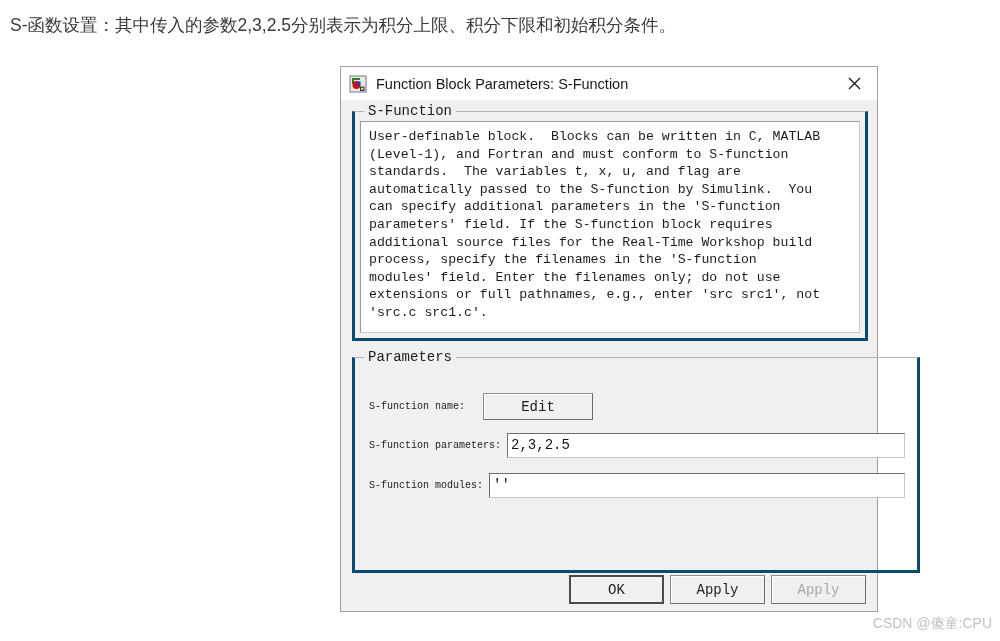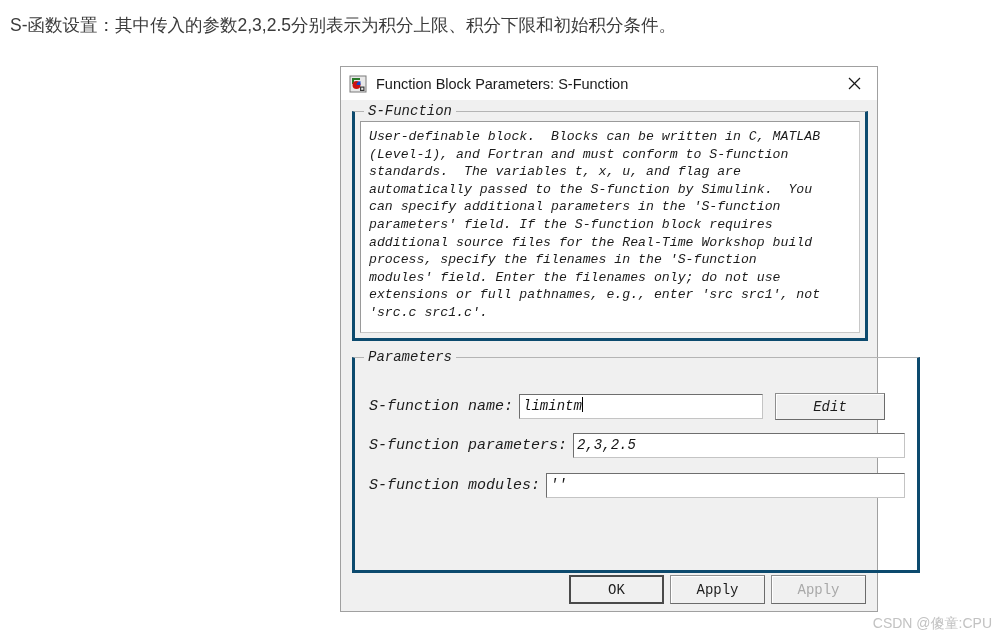--- a/index.html
+++ b/index.html
@@ -86,21 +86,20 @@
     box-sizing: border-box;
     position: relative;
   }
 
   
   .groupbox {
     position: absolute;
     border: 3px solid #0c4a6e;
     border-top: 1px solid #b4b4b4;
     box-sizing: border-box;
-    font-style: italic;
   }
   .group-legend {
     position: absolute;
     top: -9px;
     left: 9px;
     background: #f0f0f0;
     padding: 0 4px;
     font-family: "Liberation Mono", monospace;
     font-size: 14px;
     color: #1c1c1c;
@@ -149,21 +148,21 @@
     align-items: center;
     left: 14px;
     right: 12px;
   }
   #row-name { top: 35px; }
   #row-params { top: 75px; }
   #row-modules { top: 115px; }
 
   .field-label {
     font-family: "Liberation Mono", monospace;
-    font-size: 15px;
+    font-size: 10px;
     color: #1c1c1c;
     white-space: nowrap;
     margin-right: 6px;
   }
   .text-field {
     background: #ffffff;
     border: 1px solid #6e6e6e;
     border-right-color: #c4c4c4;
     border-bottom-color: #c4c4c4;
     box-sizing: border-box;
@@ -292,21 +291,20 @@
 extensions or full pathnames, e.g., enter 'src src1', not
 'src.c src1.c'.</pre>
       </div>
     </div>
 
     <div class="groupbox" id="params-group">
       <span class="group-legend">Parameters</span>
 
       <div class="field-row" id="row-name">
         <span class="field-label">S-function name:</span>
-        <div class="text-field" id="field-name"><span>limintm</span><span class="caret"></span></div>
         <div class="win-button" id="edit-button">Edit</div>
       </div>
 
       <div class="field-row" id="row-params">
         <span class="field-label">S-function parameters:</span>
         <div class="text-field" id="field-params"><span>2,3,2.5</span></div>
       </div>
 
       <div class="field-row" id="row-modules">
         <span class="field-label">S-function modules:</span>

